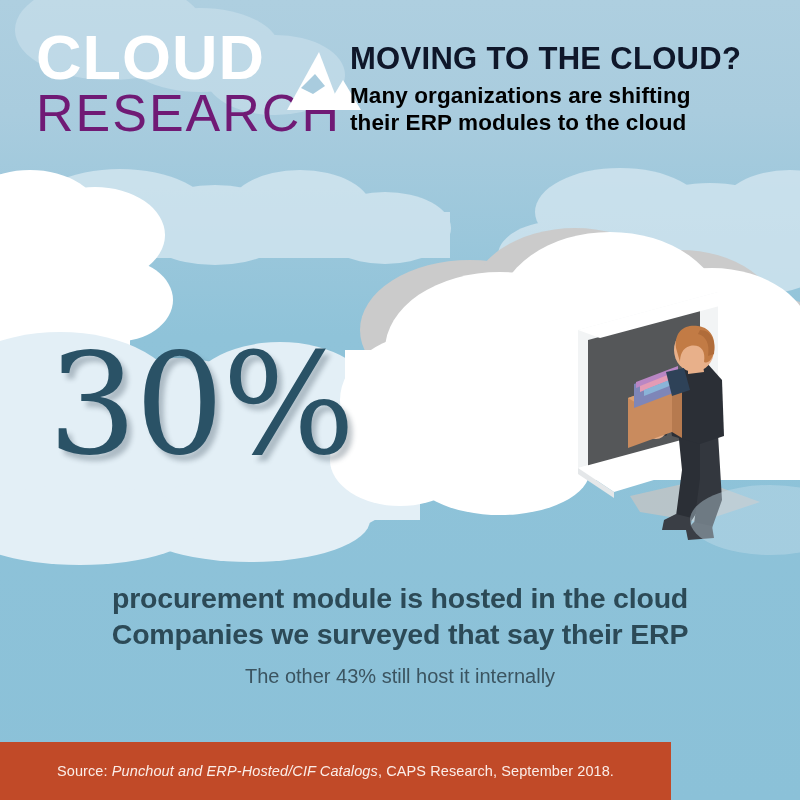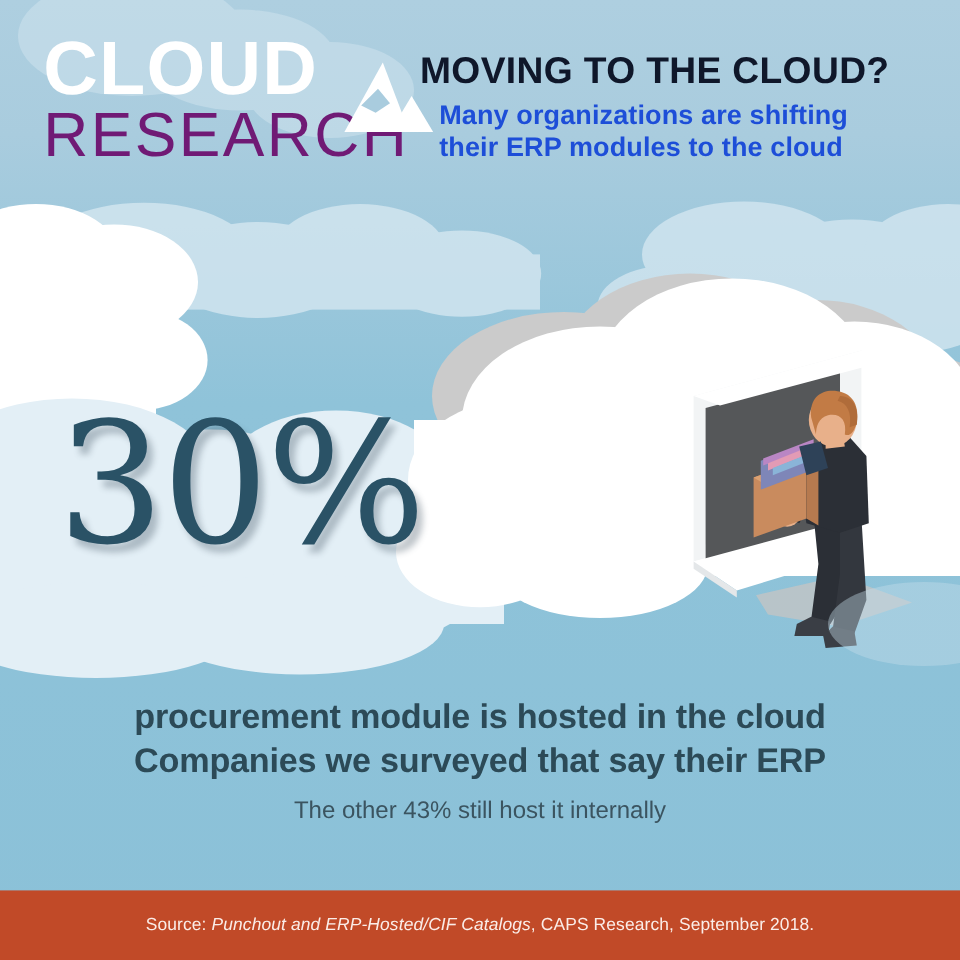--- a/index.html
+++ b/index.html
@@ -39,22 +39,22 @@
   .logo-mark{position:absolute;left:205px;top:20px;width:120px;height:70px;}
 
   .headline-block{
     position:absolute;left:350px;top:42px;width:420px;
   }
   .headline{
     margin:0;font-size:31px;line-height:34px;font-weight:bold;
     color:#0f172a;letter-spacing:0.3px;
   }
   .subhead{
-    margin:6px 0 0 16px;font-size:22.5px;line-height:27px;font-weight:bold;
-    color:#1d4ed8;letter-spacing:0.1px;
+    margin:6px 0 0 0;font-size:22.5px;line-height:27px;font-weight:bold;
+    color:#000000;letter-spacing:0.1px;
   }
 
   
   .stat{
     position:absolute;left:48px;top:335px;
     font-family:"DejaVu Serif", serif;
     font-weight:normal;
     font-size:140px;line-height:140px;
     color:#2A5266;
     text-shadow:5px 6px 5px rgba(60,80,95,0.33);
@@ -69,21 +69,21 @@
     margin:0 auto;font-size:28.5px;line-height:36px;font-weight:bold;
     color:#2C4A57;letter-spacing:-0.2px;width:700px;
   }
   .body-sub{
     margin:12px auto 0 auto;font-size:20px;line-height:24px;font-weight:normal;
     color:#3B5460;width:700px;
   }
 
   
   .footer{
-    position:absolute;left:0;bottom:0;width:800px;height:58px;
+    position:absolute;left:0;bottom:0;width:671px;height:58px;
     background:#C14A28;
     display:flex;align-items:center;justify-content:center;
   }
   .footer-text{
     font-size:14.5px;color:#FBEDE8;letter-spacing:0.1px;
     white-space:nowrap;
   }
   .footer-text em{font-style:italic;}
 </style>
 </head>

